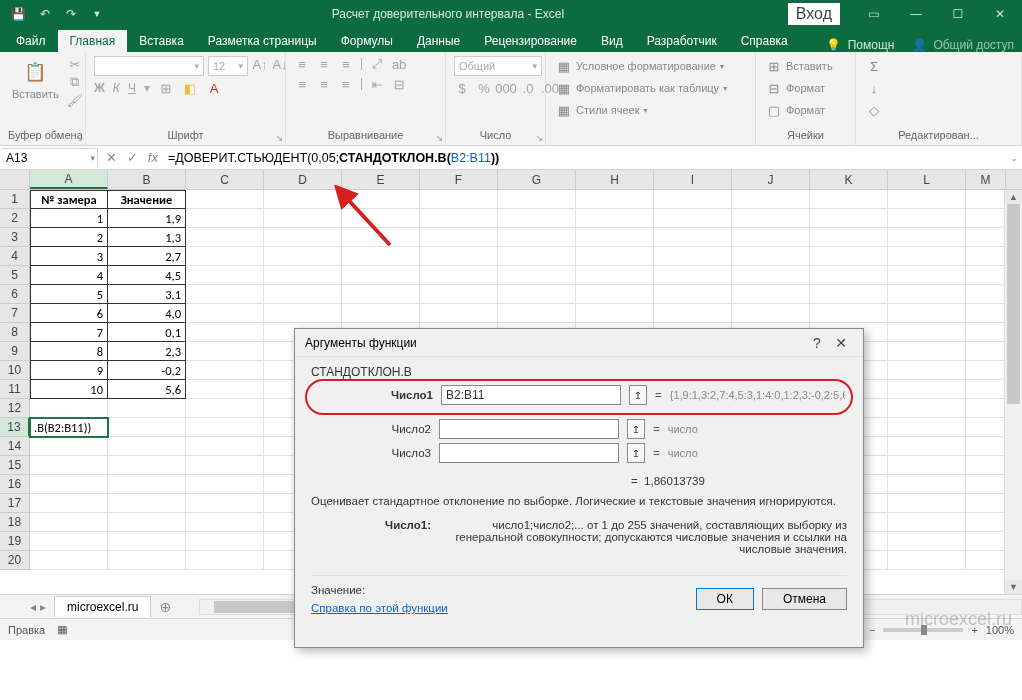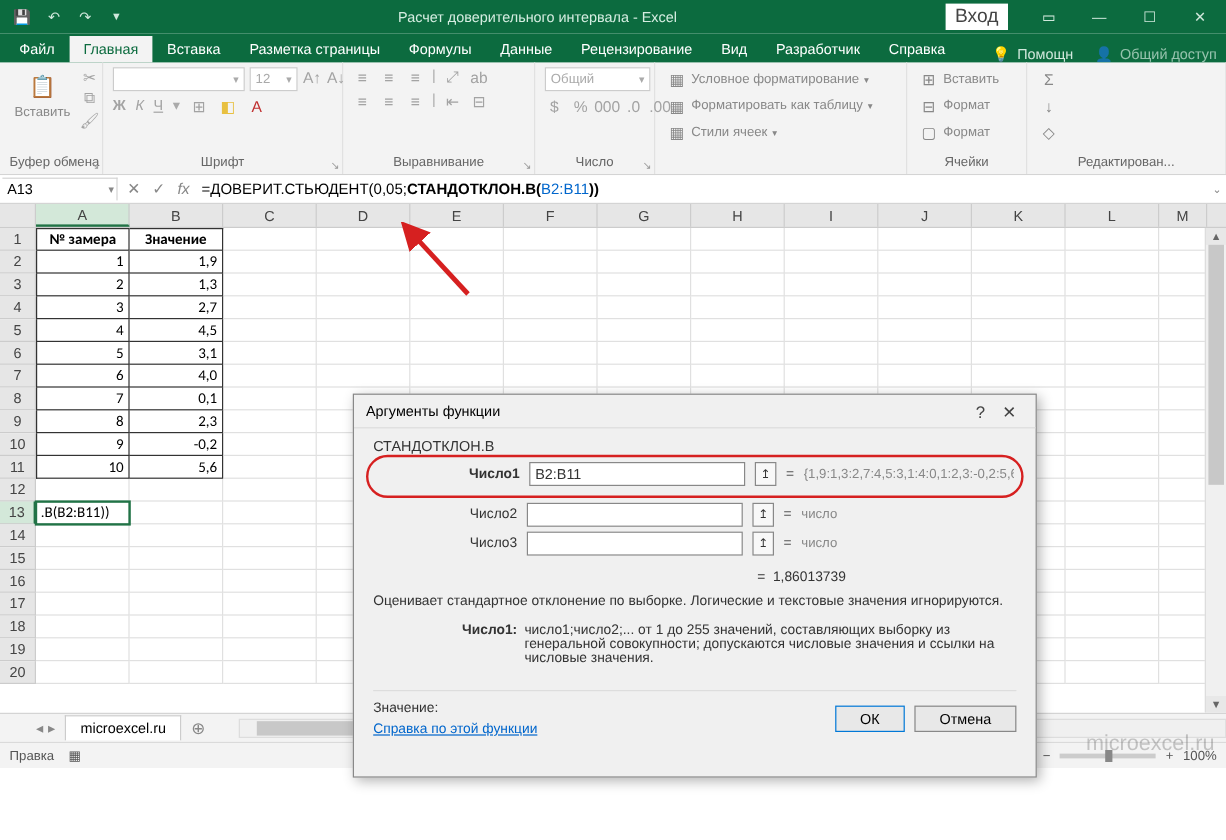--- a/index.html
+++ b/index.html
@@ -98,21 +98,21 @@
 .dlg-arg-label { width: 120px; text-align: right; font-size: 11.5px; }
 .dlg-arg-label.bold { font-weight: bold; }
 .dlg-arg-input { width: 180px; height: 20px; border: 1px solid #888; background: #fff; padding: 0 4px; font-size: 12px; display: flex; align-items: center; }
 .dlg-arg-ref { width: 18px; height: 20px; border: 1px solid #888; background: #f8f8f8; display: flex; align-items: center; justify-content: center; font-size: 10px; cursor: pointer; }
 .dlg-arg-eq { color: #555; }
 .dlg-arg-val { color: #888; font-size: 11px; flex: 1; overflow: hidden; white-space: nowrap; }
 .dlg-result-row { text-align: center; margin: 12px 0 8px; padding-left: 320px; text-align: left; }
 .dlg-desc { margin-bottom: 12px; font-size: 11.5px; }
 .dlg-arg-desc { display: flex; gap: 6px; font-size: 11.5px; }
 .dlg-arg-desc-lbl { width: 120px; text-align: right; font-weight: bold; }
-.dlg-arg-desc-txt { flex: 1; }
+.dlg-arg-desc-txt { flex: 1; text-align: right; }
 .dlg-value-row { margin-top: 20px; font-size: 11.5px; border-top: 1px solid #ddd; padding-top: 8px; display: flex; justify-content: space-between; align-items: center; }
 .dlg-link { color: #0066cc; text-decoration: underline; cursor: pointer; }
 .dlg-btns { display: flex; gap: 8px; }
 .dlg-btn { padding: 3px 20px; border: 1px solid #888; background: #e8e8e8; font-size: 12px; cursor: pointer; }
 .dlg-btn.primary { border: 1.5px solid #0078d7; }
 
 
 .watermark { position: absolute; right: 10px; bottom: 70px; font-size: 18px; color: rgba(100,100,100,0.35); font-family: Arial; z-index: 20; pointer-events: none; }
 </style>
 </head>

